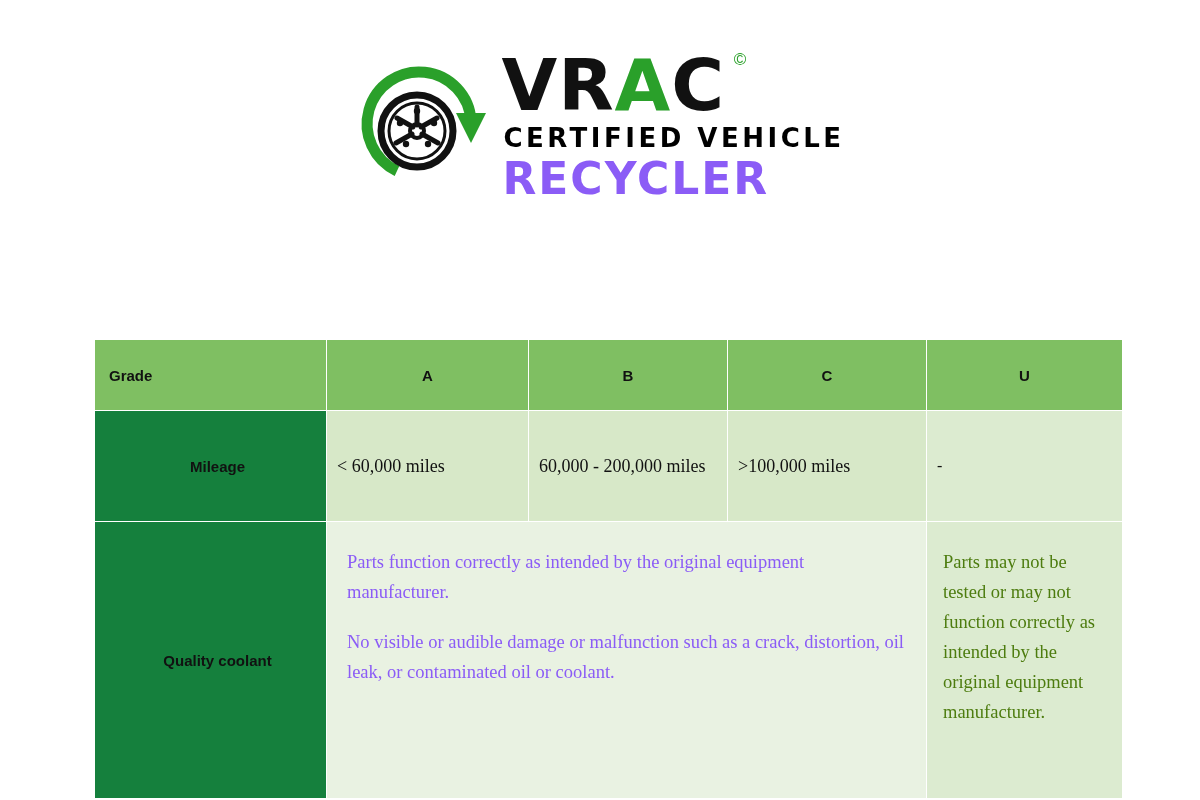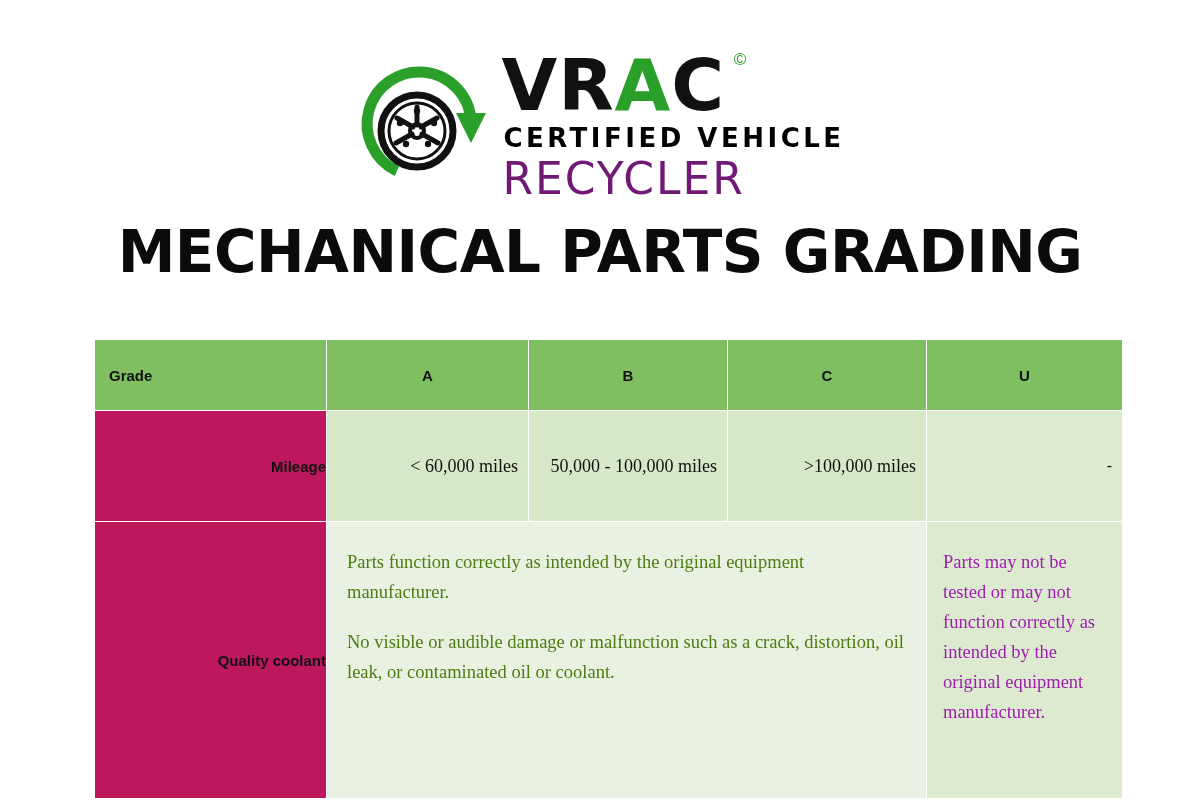--- a/index.html
+++ b/index.html
@@ -70,24 +70,24 @@
     font-family: "DejaVu Sans", sans-serif;
     font-weight: bold;
     font-size: 26px;
     letter-spacing: 3.5px;
     color: #000000;
     margin-top: 4px;
     margin-left: 2px;
   }
   .logo-sub2 {
     font-family: "DejaVu Sans", sans-serif;
-    font-weight: normal;
+    font-weight: bold;
     font-size: 44px;
     letter-spacing: 2px;
-    color: #701a75;
+    color: #8b5cf6;
     margin-top: 6px;
     margin-left: 1px;
   }
 
   
   .page-title {
     position: absolute;
     left: 0;
     top: 218px;
     width: 1200px;
@@ -124,63 +124,63 @@
   }
   .hdr-row td.label {
     text-align: left;
     padding-left: 14px;
   }
   .hdr-row td.grade {
     text-align: center;
   }
 
   .row-label {
-    background: #be185d;
+    background: #15803d;
     font-family: "Liberation Sans", sans-serif;
     font-weight: bold;
     font-size: 15px;
     color: #111111;
-    text-align: right;
+    text-align: center;
     padding-left: 14px !important;
   }
 
   .mileage-row td.val {
     background: #d7e8c8;
     height: 98px;
-    text-align: right;
+    text-align: left;
     font-size: 18px;
     color: #111111;
     line-height: 1.35;
     padding: 6px 10px !important;
   }
   .mileage-row td.val.dash {
     background: #dcebd0;
     font-size: 16px;
   }
 
   .quality-row td.criteria {
     background: #e9f2e2;
     vertical-align: top;
     font-size: 18.5px;
-    color: #4d7c0f;
+    color: #8b5cf6;
     line-height: 1.62;
     padding: 26px 22px 26px 20px !important;
     height: 224px;
   }
   .quality-row td.criteria p {
     margin: 0 0 20px 0;
   }
   .quality-row td.criteria p:last-child {
     margin-bottom: 4px;
   }
   .quality-row td.criteria-u {
     background: #dcebd0;
     vertical-align: top;
     font-size: 18.5px;
-    color: #a21caf;
+    color: #4d7c0f;
     line-height: 1.62;
     padding: 26px 14px 26px 16px !important;
   }
   .quality-row td.criteria-u p {
     margin: 0;
   }
 </style>
 </head>
 <body>
 
@@ -220,42 +220,41 @@
       <div class="logo-text">
         <div class="logo-vrac">
           <span>VR</span><span class="a-green">A</span><span>C</span><span class="logo-copy">©</span>
         </div>
         <div class="logo-sub1">CERTIFIED VEHICLE</div>
         <div class="logo-sub2">RECYCLER</div>
       </div>
     </div>
   </div>
 
-  <div class="page-title">MECHANICAL PARTS GRADING</div>
 
   <table class="grading-table">
     <colgroup>
       <col style="width:232px">
       <col style="width:202px">
       <col style="width:199px">
       <col style="width:199px">
       <col style="width:196px">
     </colgroup>
     <tbody>
       <tr class="hdr-row">
         <td class="label">Grade</td>
         <td class="grade">A</td>
         <td class="grade">B</td>
         <td class="grade">C</td>
         <td class="grade">U</td>
       </tr>
       <tr class="mileage-row">
         <td class="row-label">Mileage</td>
         <td class="val">&lt; 60,000 miles</td>
-        <td class="val">50,000 - 100,000 miles</td>
+        <td class="val">60,000 - 200,000 miles</td>
         <td class="val">&gt;100,000 miles</td>
         <td class="val dash">-</td>
       </tr>
       <tr class="quality-row">
         <td class="row-label">Quality coolant</td>
         <td class="criteria" colspan="3">
           <p>Parts function correctly as intended by the original equipment manufacturer.</p>
           <p>No visible or audible damage or malfunction such as a crack, distortion, oil leak, or contaminated oil or coolant.</p>
         </td>
         <td class="criteria-u">

